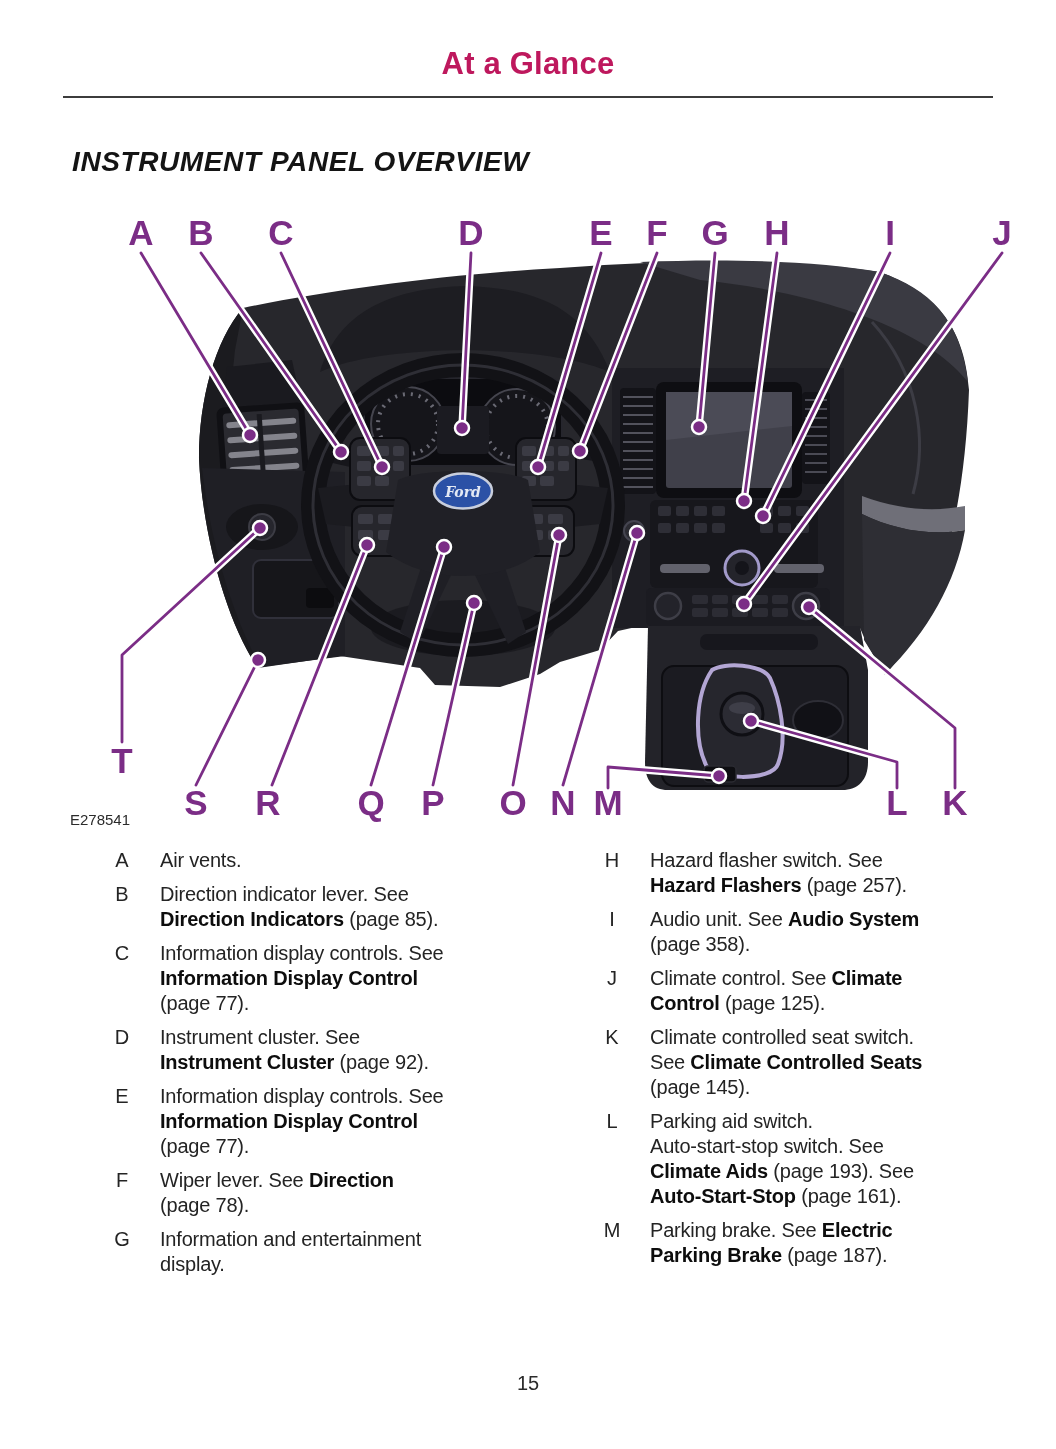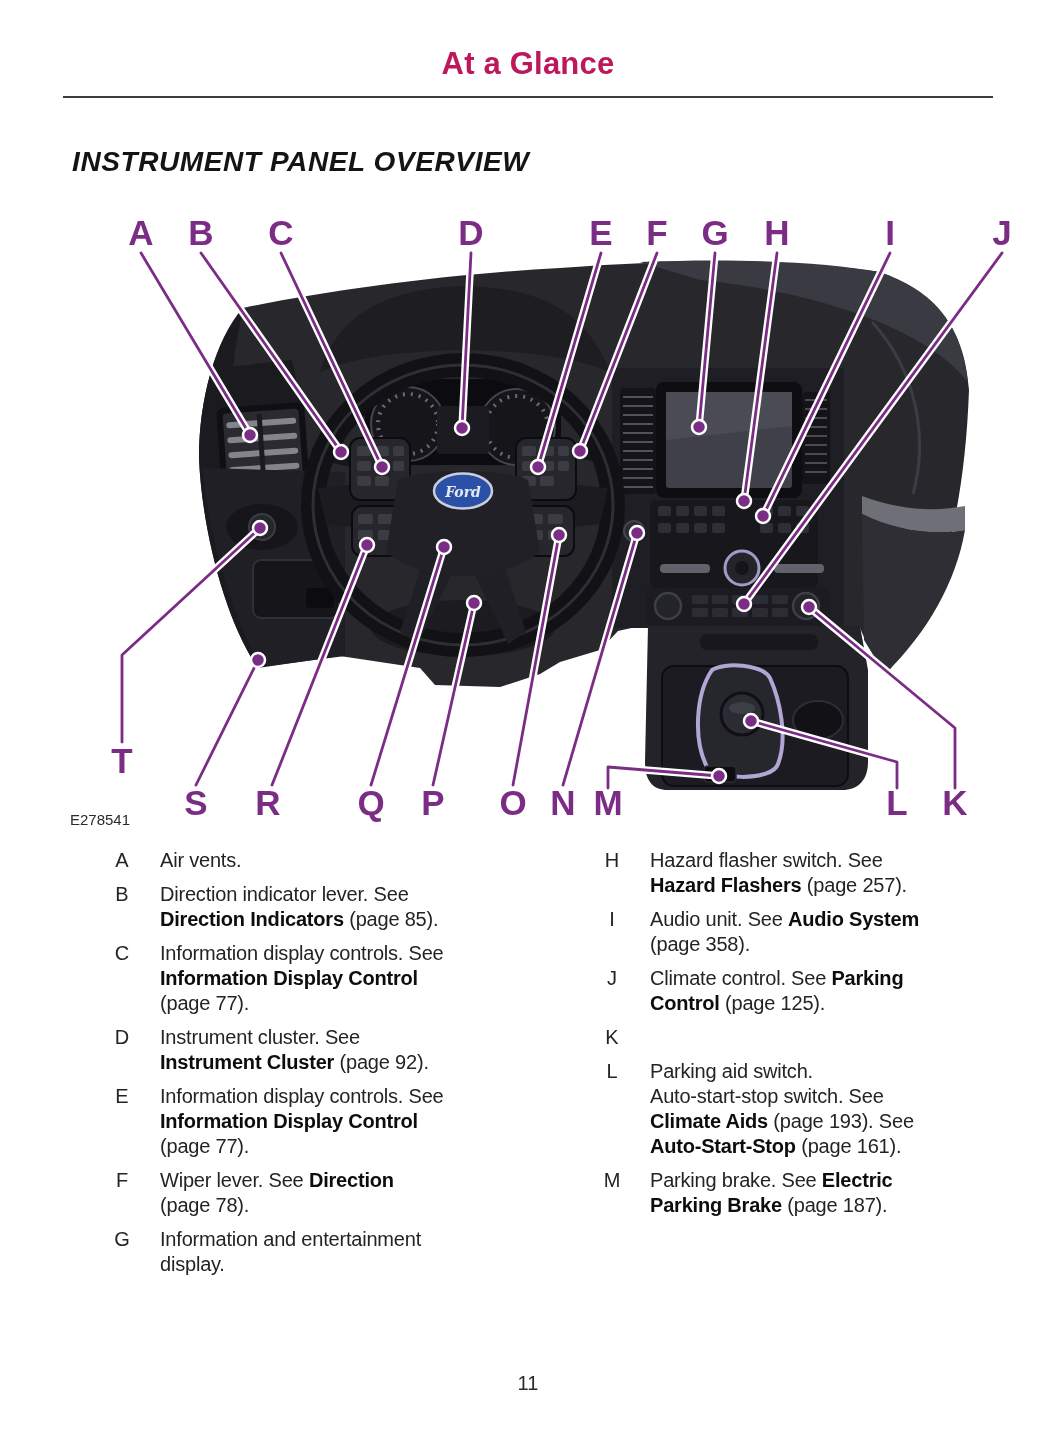--- a/index.html
+++ b/index.html
@@ -328,28 +328,29 @@
     <div class="legend-row">
       <div class="legend-key">H</div>
       <div class="legend-text">Hazard flasher switch. See<br><b>Hazard Flashers</b> (page 257).</div>
     </div>
     <div class="legend-row">
       <div class="legend-key">I</div>
       <div class="legend-text">Audio unit. See <b>Audio System</b><br>(page 358).</div>
     </div>
     <div class="legend-row">
       <div class="legend-key">J</div>
-      <div class="legend-text">Climate control. See <b>Parking</b><br><b>Control</b> (page 125).</div>
+      <div class="legend-text">Climate control. See <b>Climate</b><br><b>Control</b> (page 125).</div>
     </div>
     <div class="legend-row">
       <div class="legend-key">K</div>
+      <div class="legend-text">Climate controlled seat switch.<br>See <b>Climate Controlled Seats</b><br>(page 145).</div>
     </div>
     <div class="legend-row">
       <div class="legend-key">L</div>
       <div class="legend-text">Parking aid switch.<br>Auto-start-stop switch.  See<br><b>Climate Aids</b> (page 193).  See<br><b>Auto-Start-Stop</b> (page 161).</div>
     </div>
     <div class="legend-row">
       <div class="legend-key">M</div>
       <div class="legend-text">Parking brake.  See <b>Electric</b><br><b>Parking Brake</b> (page 187).</div>
     </div>
   </div>
 
-<div class="page-number">11</div>
+<div class="page-number">15</div>
 
 </body></html>

